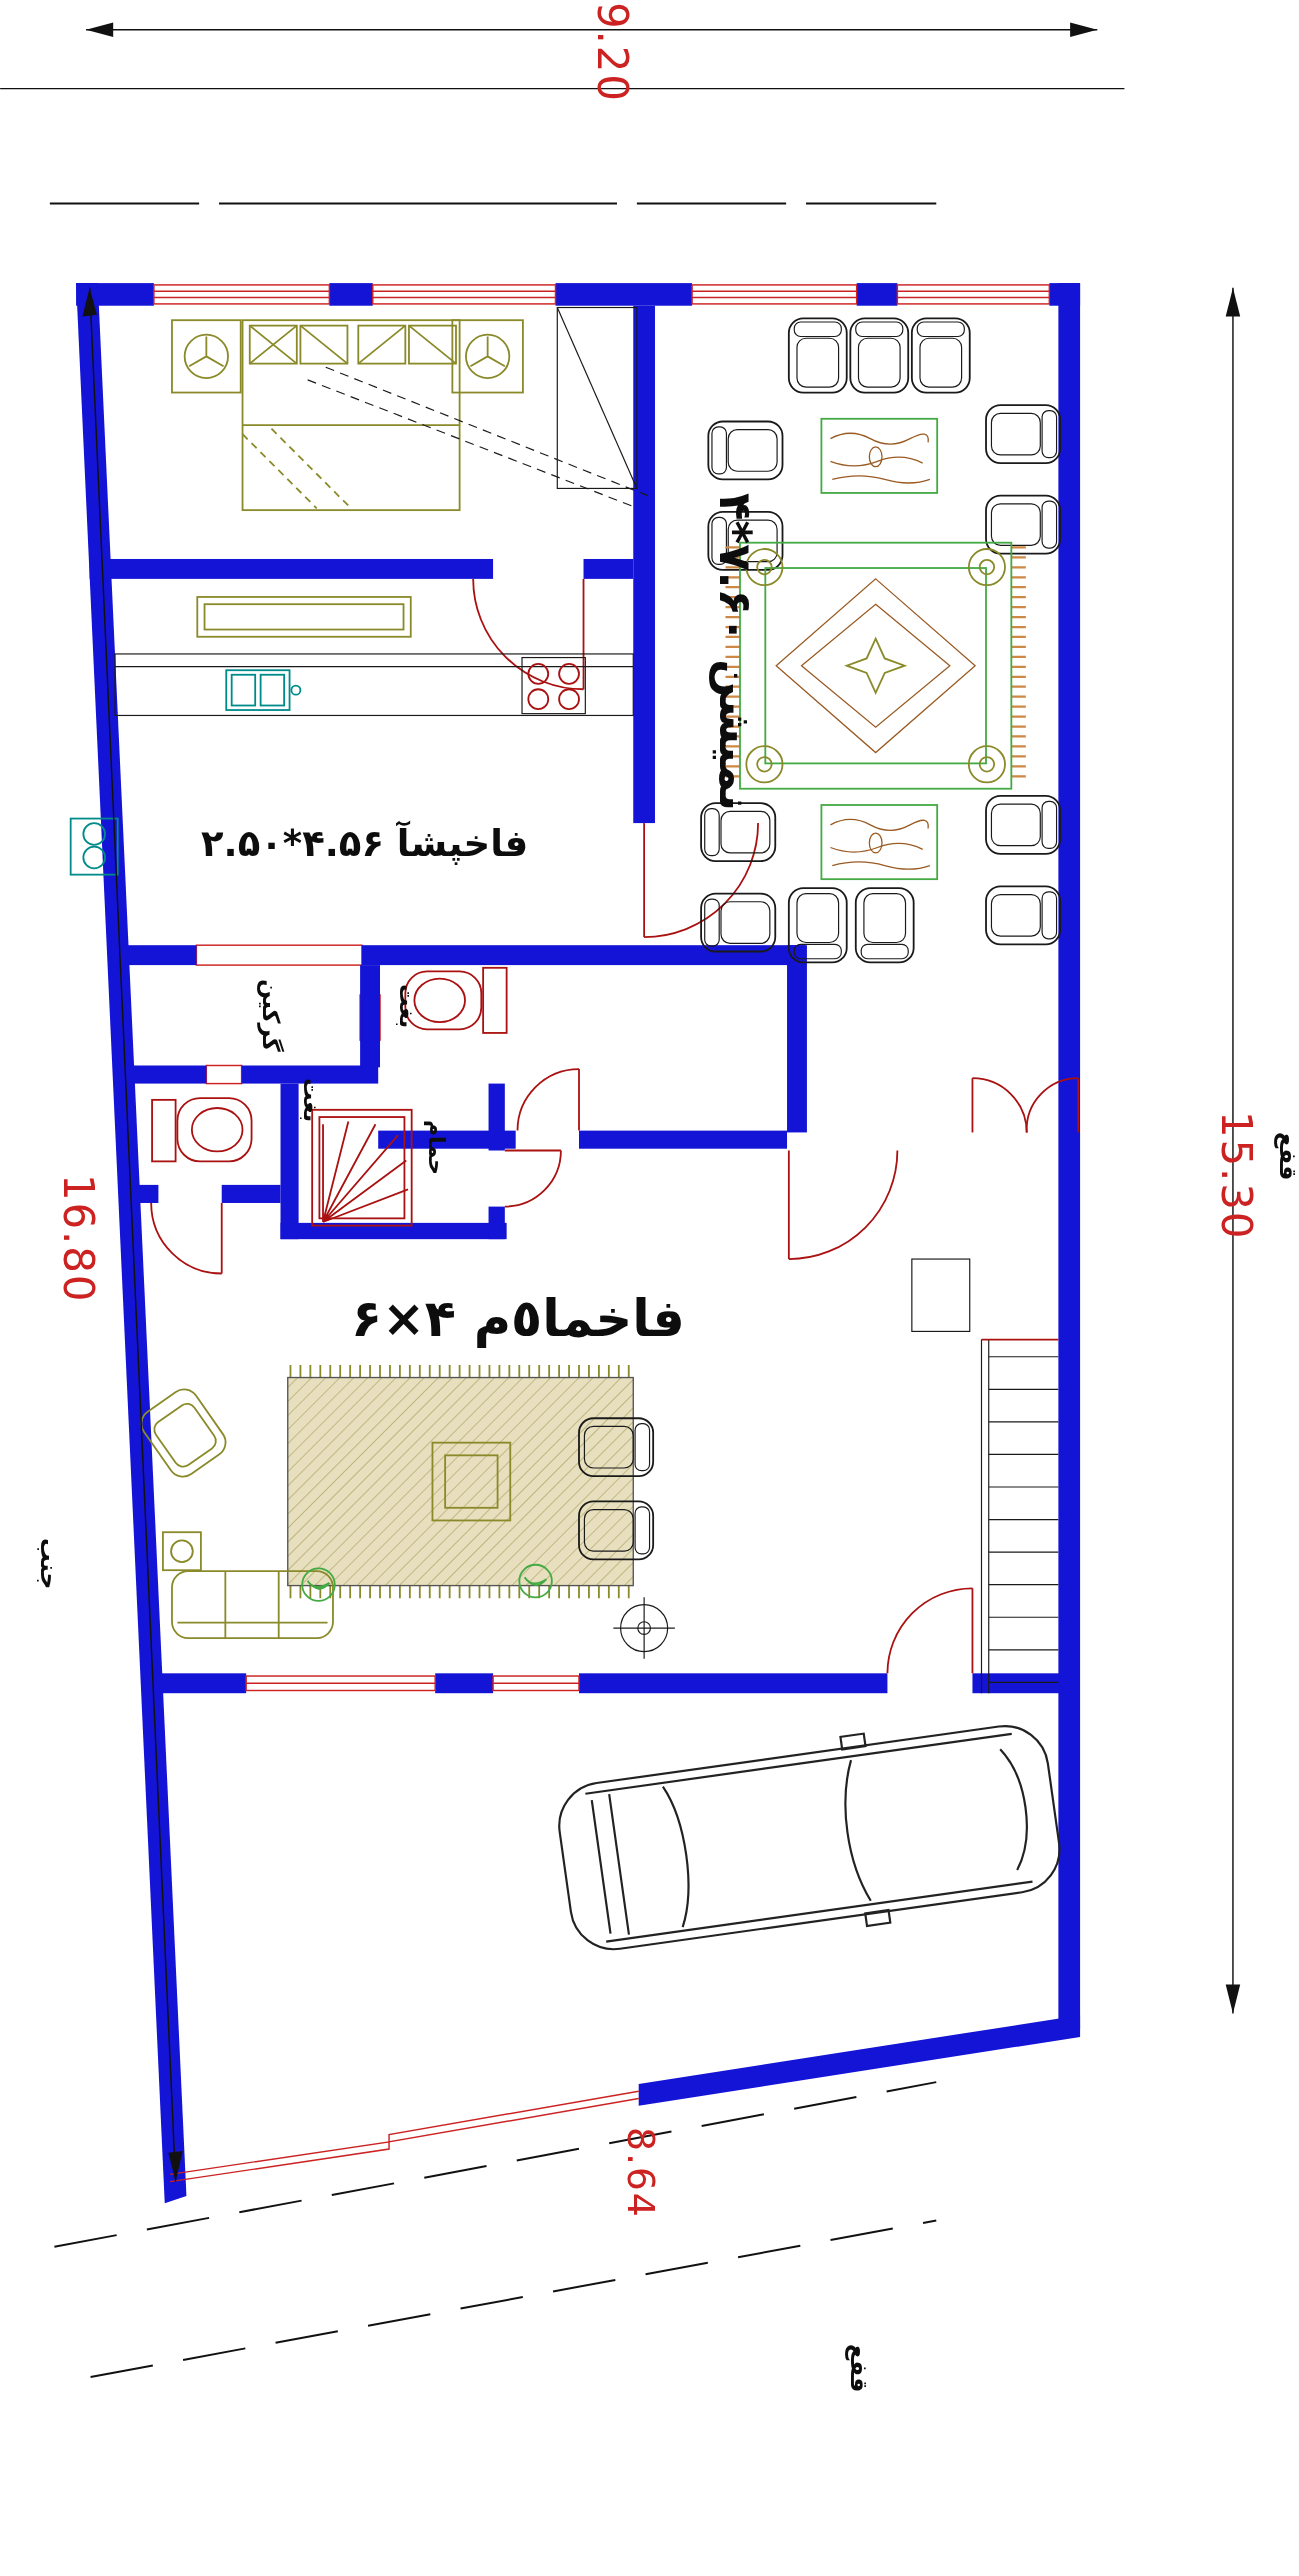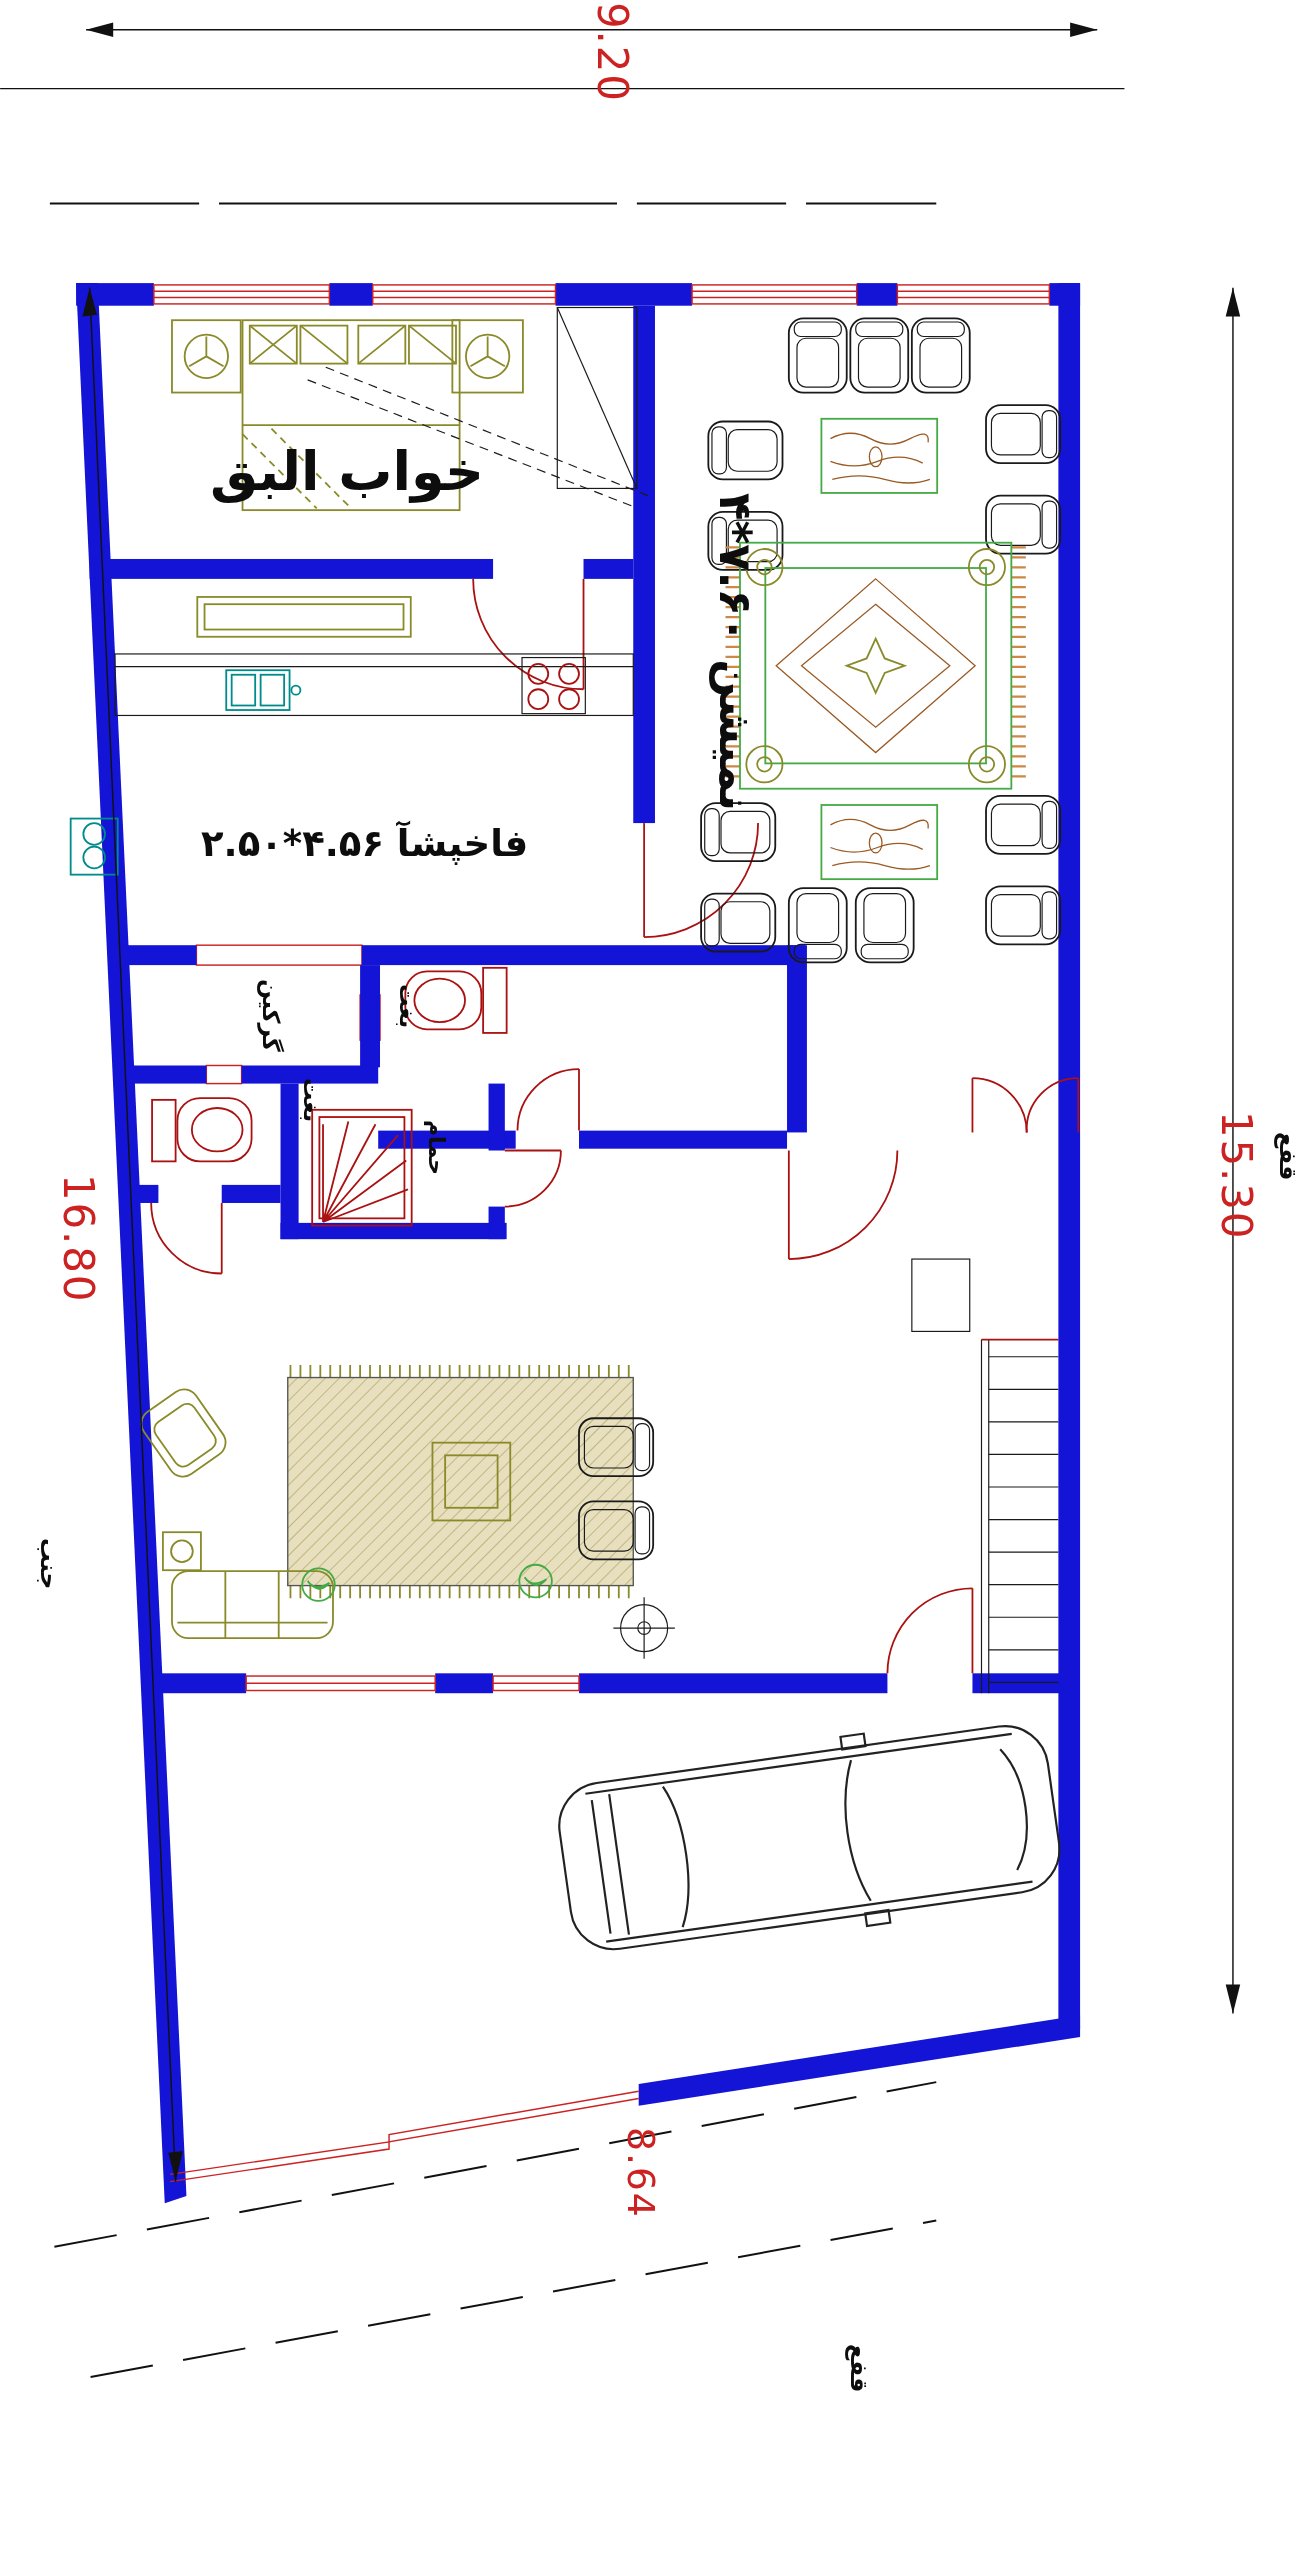--- a/index.html
+++ b/index.html
@@ -367,23 +367,23 @@
     <polygon points="99,318 91,350 107,348" class="arrow"></polygon>
     <polygon points="194,2412 186,2380 202,2378" class="arrow"></polygon>
   </g>
 </svg>
 
 <div class="lbl dim vert" style="left:633px;top:1.8px;">9.20</div>
 <div class="lbl dim vert" style="left:1257px;top:1111px;">15.30</div>
 <div class="lbl dim vert" style="left:99px;top:1174px;">16.80</div>
 <div class="lbl dim vert" style="left:660px;top:2127px;font-size:38px;">8.64</div>
 
-<div class="lbl roomlbl ar" style="left:210px;top:445px;font-size:54px;">قبلا باوخ</div>
 <div class="lbl roomlbl ar" style="left:201px;top:825px;font-size:37px;">۲.۵۰*۴.۵۶ آشپخاف</div>
 <div class="lbl roomlbl ar vert" style="left:758px;top:493px;font-size:45px;">۴*۷.۶۰ نشیمن</div>
+<div class="lbl roomlbl ar" style="left:351px;top:1293px;font-size:51px;">۶×۴ م٥امخاف</div>
 
 <div class="lbl small ar vert" style="left:282px;top:979px;font-size:23.5px;">نیکرگ</div>
 <div class="lbl small ar vert" style="left:418px;top:984px;">تغب</div>
 <div class="lbl small ar vert" style="left:322px;top:1078px;">تغب</div>
 <div class="lbl small ar vert" style="left:447px;top:1120px;">مامح</div>
 
 <div class="lbl street ar vert" style="left:1299px;top:1132px;">عفق</div>
 <div class="lbl street ar vert" style="left:870px;top:2344px;">عفق</div>
 <div class="lbl street ar vert" style="left:60px;top:1538px;">بنج</div>
 

